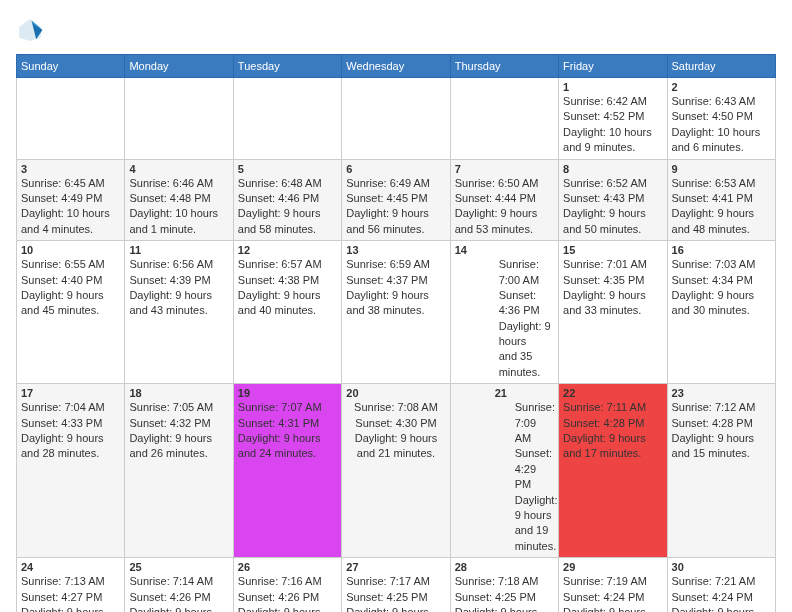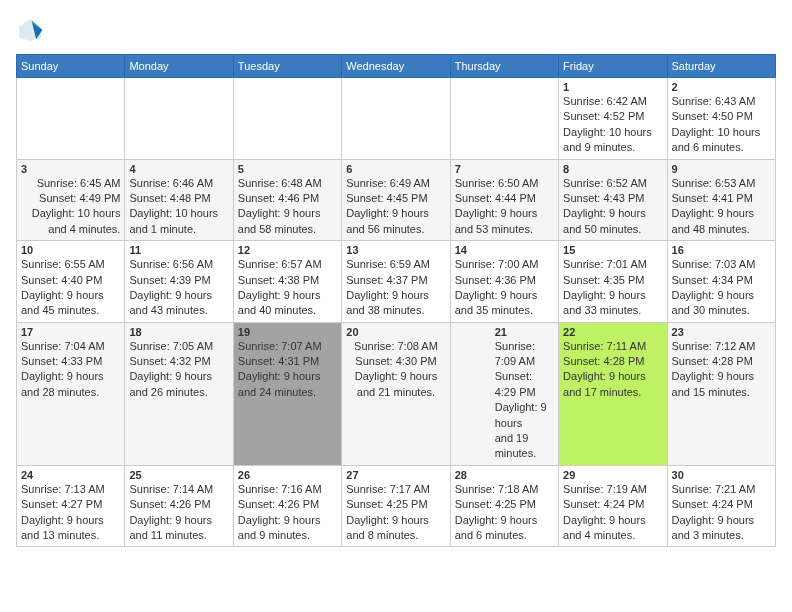--- a/index.html
+++ b/index.html
@@ -145,21 +145,21 @@
             <span class="day-num">2</span>
             <div class="day-info" style="white-space: pre-line;">Sunrise: 6:43 AM
 Sunset: 4:50 PM
 Daylight: 10 hours
 and 6 minutes.</div>
           </td>
         </tr>
         <tr>
           <td style="background: rgb(245, 245, 245);">
             <span class="day-num">3</span>
-            <div class="day-info" style="white-space: pre-line; text-align: right;">Sunrise: 6:45 AM
+            <div class="day-info" style="white-space: pre-line;">Sunrise: 6:45 AM
 Sunset: 4:49 PM
 Daylight: 10 hours
 and 4 minutes.</div>
           </td>
           <td style="background: rgb(245, 245, 245);">
             <span class="day-num">4</span>
             <div class="day-info" style="white-space: pre-line;">Sunrise: 6:46 AM
 Sunset: 4:48 PM
 Daylight: 10 hours
 and 1 minute.</div>
@@ -224,21 +224,21 @@
           </td>
           <td>
             <span class="day-num">13</span>
             <div class="day-info" style="white-space: pre-line;">Sunrise: 6:59 AM
 Sunset: 4:37 PM
 Daylight: 9 hours
 and 38 minutes.</div>
           </td>
           <td>
             <span class="day-num">14</span>
-            <div class="day-info" style="white-space: pre-line;">Sunrise: 7:00 AM
+            <div class="day-info" style="white-space: pre-line; margin-left: 44px;">Sunrise: 7:00 AM
 Sunset: 4:36 PM
 Daylight: 9 hours
 and 35 minutes.</div>
           </td>
           <td>
             <span class="day-num">15</span>
             <div class="day-info" style="white-space: pre-line;">Sunrise: 7:01 AM
 Sunset: 4:35 PM
 Daylight: 9 hours
 and 33 minutes.</div>
@@ -259,42 +259,42 @@
 Daylight: 9 hours
 and 28 minutes.</div>
           </td>
           <td style="background: rgb(245, 245, 245);">
             <span class="day-num">18</span>
             <div class="day-info" style="white-space: pre-line;">Sunrise: 7:05 AM
 Sunset: 4:32 PM
 Daylight: 9 hours
 and 26 minutes.</div>
           </td>
-          <td style="background: #a3a3a3;">
+          <td style="background: #d946ef;">
             <span class="day-num">19</span>
             <div class="day-info" style="white-space: pre-line;">Sunrise: 7:07 AM
 Sunset: 4:31 PM
 Daylight: 9 hours
 and 24 minutes.</div>
           </td>
           <td style="background: rgb(245, 245, 245);">
             <span class="day-num">20</span>
             <div class="day-info" style="white-space: pre-line; text-align: center;">Sunrise: 7:08 AM
 Sunset: 4:30 PM
 Daylight: 9 hours
 and 21 minutes.</div>
           </td>
           <td style="background: rgb(245, 245, 245); padding-left: 44px;">
             <span class="day-num">21</span>
-            <div class="day-info" style="white-space: pre-line;">Sunrise: 7:09 AM
+            <div class="day-info" style="white-space: pre-line; margin-left: 20px;">Sunrise: 7:09 AM
 Sunset: 4:29 PM
 Daylight: 9 hours
 and 19 minutes.</div>
           </td>
-          <td style="background: #bef264;">
+          <td style="background: #ef4444;">
             <span class="day-num">22</span>
             <div class="day-info" style="white-space: pre-line;">Sunrise: 7:11 AM
 Sunset: 4:28 PM
 Daylight: 9 hours
 and 17 minutes.</div>
           </td>
           <td style="background: rgb(245, 245, 245);">
             <span class="day-num">23</span>
             <div class="day-info" style="white-space: pre-line;">Sunrise: 7:12 AM
 Sunset: 4:28 PM

